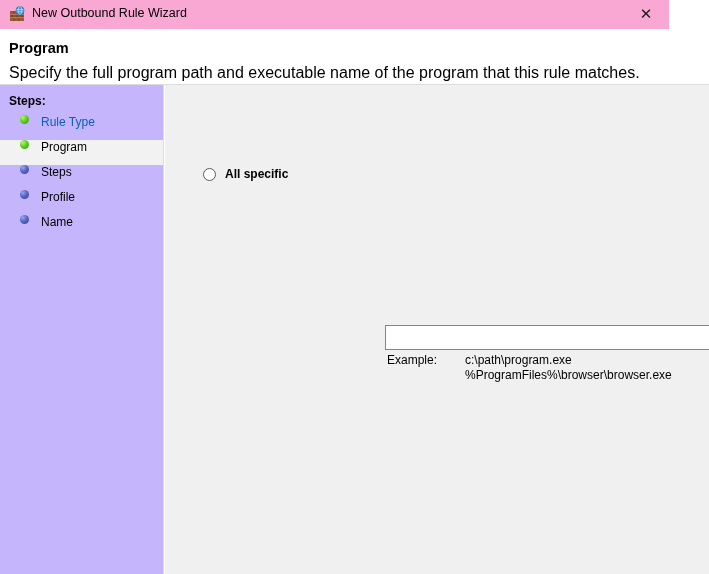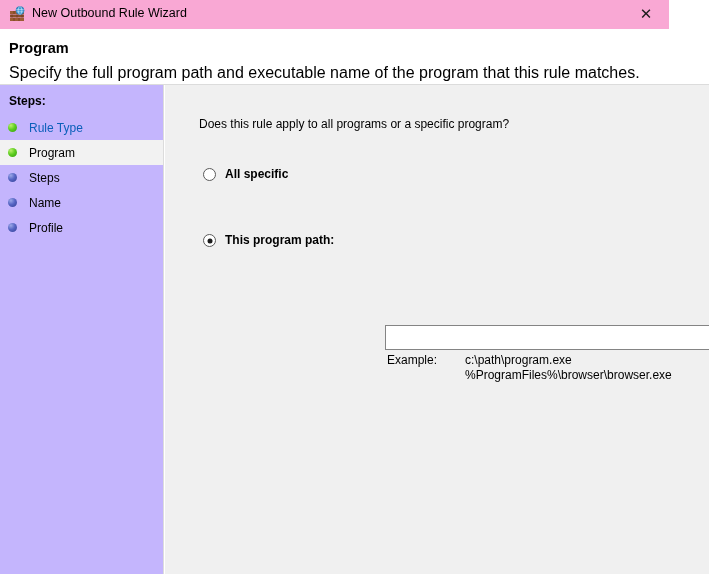--- a/index.html
+++ b/index.html
@@ -103,22 +103,22 @@
   }
   #steps-list {
     position: absolute;
     left: 0; top: 30px;
     width: 163px;
   }
   .step-row {
     position: relative;
     height: 25px;
     display: flex;
-    align-items: center;
-    padding-left: 8px;
+    align-items: flex-start;
+    padding-left: 20px;
     box-sizing: border-box;
     cursor: default;
   }
   .step-row.current {
     background: #f2f2f2;
   }
   .step-bullet {
     width: 9px;
     height: 9px;
     border-radius: 50%;
@@ -297,48 +297,41 @@
       <span class="step-label">Program</span>
     </div>
 
     <div class="step-row">
       <span class="step-bullet blue"></span>
       <span class="step-label">Steps</span>
     </div>
 
     <div class="step-row">
       <span class="step-bullet blue"></span>
-      <span class="step-label">Name</span>
+      <span class="step-label">Profile</span>
     </div>
 
     <div class="step-row">
       <span class="step-bullet blue"></span>
-      <span class="step-label">Profile</span>
+      <span class="step-label">Name</span>
     </div>
 
   </div>
 </div>
 
 <div id="content">
 
-  <div id="question">Does this rule apply to all programs or a specific program?</div>
 
   <div class="option-block" id="option-all">
     <div class="option-head">
       <span class="radio"></span>
       <span class="option-title">All specific</span>
     </div>
   </div>
 
-  <div class="option-block" id="option-path">
-    <div class="option-head">
-      <span class="radio checked"></span>
-      <span class="option-title">This program path:</span>
-    </div>
-  </div>
 
   <div id="path-row">
     <input id="path-input" type="text" value="" placeholder="" style="">
 
   </div>
 
   <div id="example-block">
     <span id="example-label">Example:</span>
     <span id="example-values">c:\path\program.exe<br>%ProgramFiles%\browser\browser.exe</span>
   </div>

